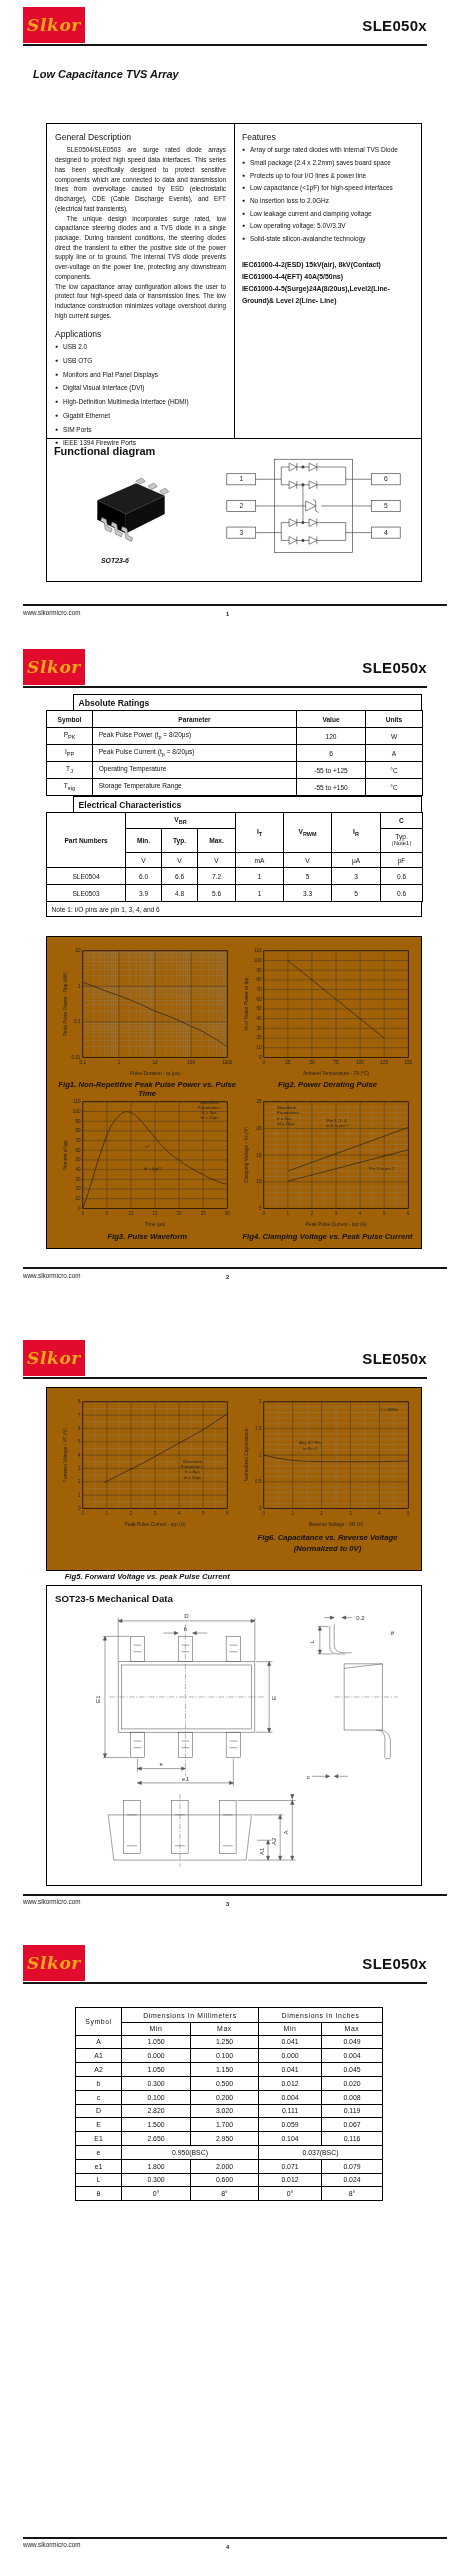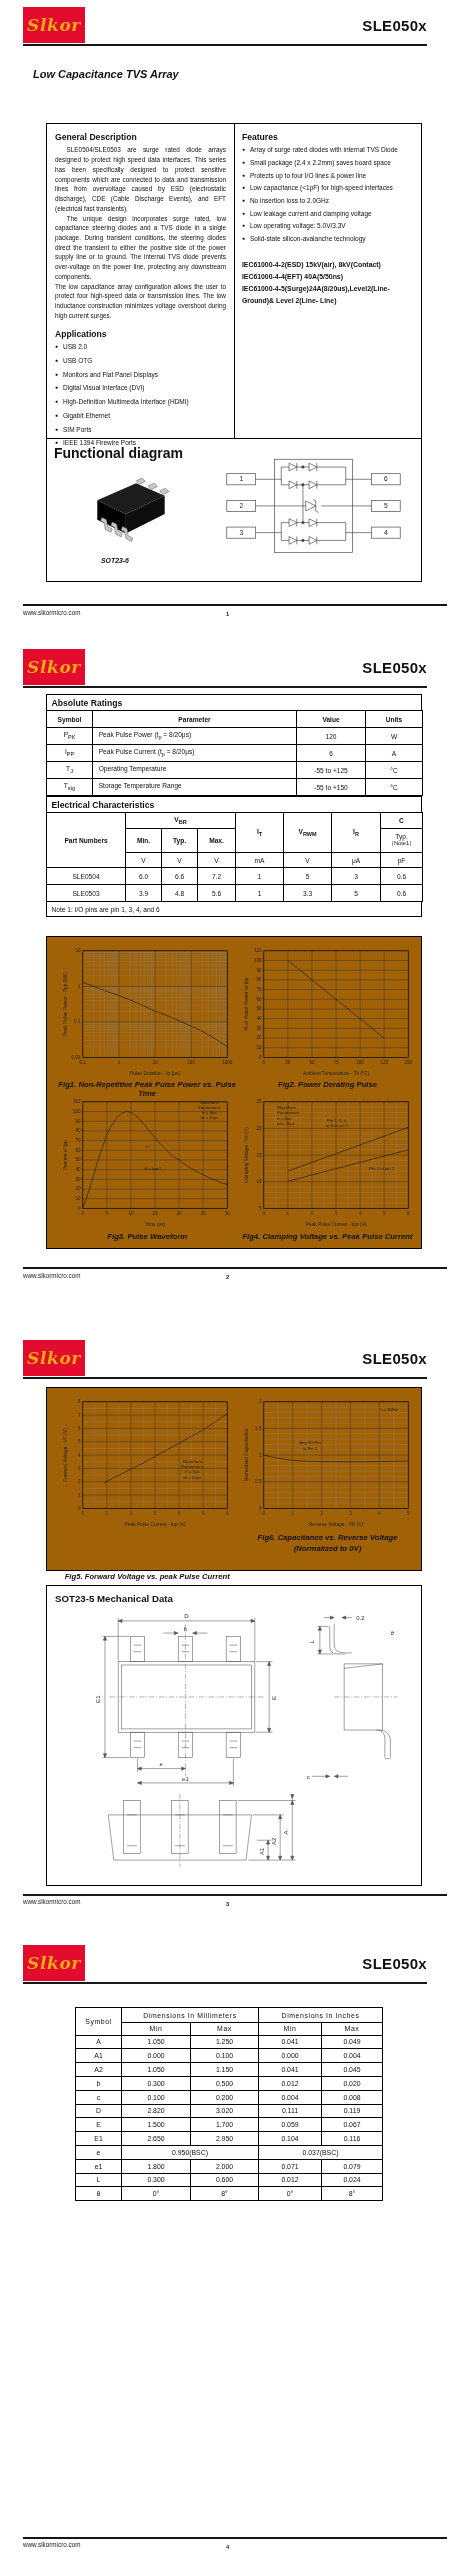--- a/index.html
+++ b/index.html
@@ -13,37 +13,37 @@
   
   .ft-rule{position:absolute;left:23px;width:424px;height:1.7px;background:#161616;}
   .ft-url{position:absolute;left:23px;font-size:6.3px;color:#222;}
   .ft-num{position:absolute;left:0;right:0;text-align:center;font-size:5.7px;font-weight:bold;}
   
   .doc-title{position:absolute;left:33px;top:68px;font-size:11px;font-weight:bold;font-style:italic;}
   .main-box{position:absolute;left:46px;top:123px;width:376px;height:459px;border:0.9px solid #000;box-sizing:border-box;display:flex;flex-direction:column;}
   .cols{display:flex;flex:1;min-height:0;}
   .col-l{width:50%;box-sizing:border-box;padding:8px 8px 0 8px;}
   .col-r{width:50%;box-sizing:border-box;border-left:0.9px solid #000;padding:8px 6.9px 0 6.9px;}
-  .sec-h{font-size:8.6px;font-weight:bold;margin:0 0 3.4px 0;}
+  .sec-h{font-size:8.6px;font-weight:normal;margin:0 0 3.4px 0;}
   .desc-p{font-size:6.4px;line-height:1.52;text-align:justify;margin:0;}
   .desc-p.ind{text-indent:11.5px;}
   ul.blist{list-style:none;margin:2.3px 0 0 0;padding:0;}
   ul.blist li{display:flex;font-size:6.5px;line-height:1.5;margin-bottom:2.9px;}
   ul.blist li .blt{width:8px;flex:none;font-size:5.2px;padding-top:1.1px;}
   ul.blist li .btx{flex:1;}
   ul.apps li{margin-bottom:4px;}
   .iec{margin-top:15px;font-size:6.9px;font-weight:bold;line-height:1.75;}
   .func-row{height:142px;flex:none;border-top:0.9px solid #000;position:relative;}
-  .func-h{position:absolute;left:6.9px;top:5.7px;font-size:14px;font-weight:bold;}
+  .func-h{position:absolute;left:6.9px;top:5.7px;font-size:11px;font-weight:bold;}
   .pkg-wrap{position:absolute;left:32px;top:27.5px;width:103px;}
   .pkg-label{position:absolute;left:54px;top:118px;font-size:6.9px;font-weight:bold;font-style:italic;}
   .circ-wrap{position:absolute;left:172px;top:12.6px;}
   
   .tbl-wrap{position:absolute;left:46px;top:52px;width:376px;}
-  .hrow{border:0.9px solid #000;border-bottom:none;box-sizing:border-box;height:16px;display:flex;align-items:center;padding-left:4.6px;font-size:8.6px;font-weight:bold;}
+  .hrow{border:0.9px solid #000;border-bottom:none;box-sizing:border-box;height:16px;display:flex;align-items:center;padding-left:4.6px;font-size:8.6px;font-weight:bold;margin-left:27px;}
   table.dt{border-collapse:collapse;width:376px;table-layout:fixed;}
   table.dt td,table.dt th{border:0.6px solid #000;font-size:6.6px;text-align:center;vertical-align:middle;padding:1.1px 2.3px;box-sizing:border-box;font-weight:normal;}
   table.dt .b{font-weight:bold;}
   table.dt td.tl{text-align:left;padding-left:5.7px;}
   table.dt tr{height:17px;}
   .note-row{border:0.9px solid #000;border-top:none;height:15px;display:flex;align-items:center;padding-left:4.6px;font-size:6.6px;box-sizing:border-box;}
   .graph-box{position:absolute;left:46px;border:0.9px solid #000;box-sizing:border-box;background:#a16207;}
   .fig-cap{position:absolute;font-size:7.7px;font-weight:bold;font-style:italic;text-align:center;width:189px;}
   svg.chart text{font-family:"Liberation Sans",sans-serif;}
   

